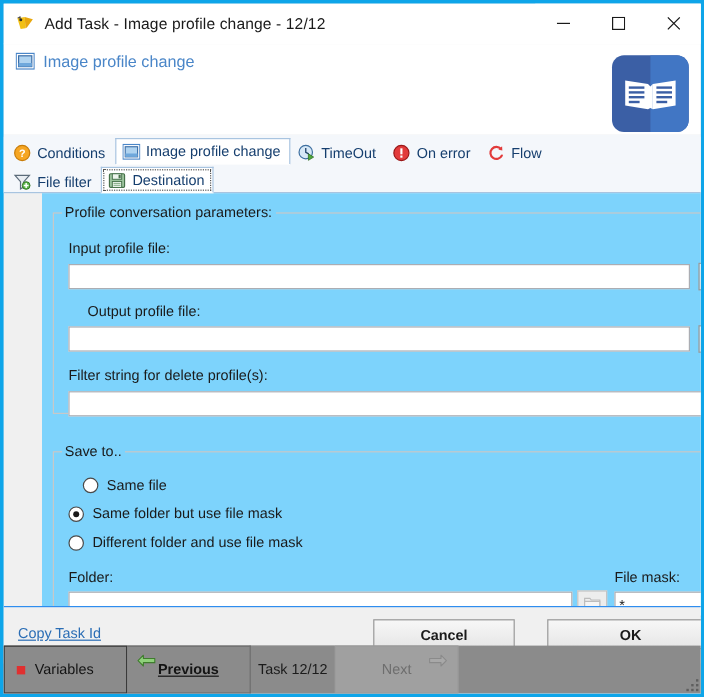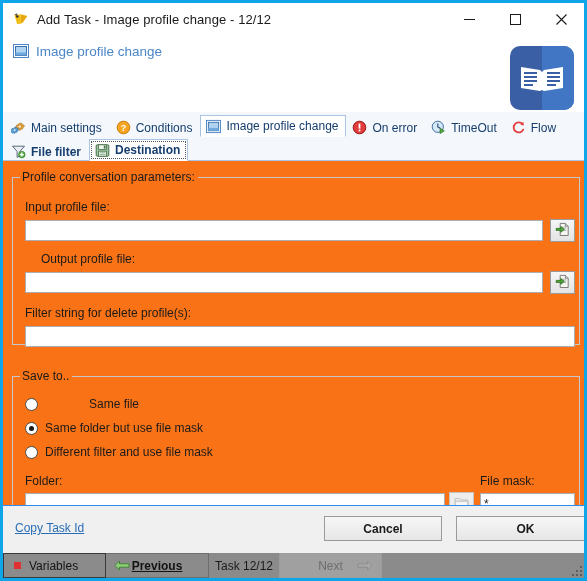--- a/index.html
+++ b/index.html
@@ -112,21 +112,21 @@
     border-bottom: 1px solid #A8C4E0;
     padding-top: 2px;
   }
   .tabrow {
     display: flex;
     align-items: flex-end;
     height: 22px;
     padding-left: 2px;
     position: relative;
   }
-  .tabrow.row2 { height: 24px; font-weight: bold; }
+  .tabrow.row2 { height: 24px; }
   .tab {
     display: flex;
     align-items: center;
     height: 20px;
     padding: 0 7px 0 5px;
     font-size: 12px;
     color: #153E6E;
     white-space: nowrap;
     background: transparent;
     border: 1px solid transparent;
@@ -153,24 +153,25 @@
     outline-offset: -3px;
   }
   .tabrow.row1 { background: #F4F7FB; }
   .tabrow.row2 {
     background: #F4F7FB;
     border-top: 0;
   }
 
   
   .content {
-    background: #f97316;
+    background: #7dd3fc;
     padding: 0;
     position: relative;
     height: 352px;
+    margin-left: 32px;
   }
 
   fieldset.group {
     position: absolute;
     border: 1px solid #C8C8C8;
     border-radius: 0;
     margin: 0;
     padding: 0;
     background: transparent;
   }
@@ -279,21 +280,21 @@
     color: #1a1a1a;
     display: flex;
     align-items: center;
     justify-content: center;
   }
 
   
   .statusbar {
     position: absolute;
     left: 0; right: 0; bottom: 0;
-    height: 25px;
+    height: 40px;
     background: #8B8B8B;
     display: flex;
     align-items: stretch;
     font-size: 12px;
   }
   .sb-btn {
     display: flex;
     align-items: center;
     box-sizing: border-box;
     background: #8B8B8B;
@@ -402,31 +403,20 @@
           <rect x="37" y="38" width="9" height="2"></rect>
         </g>
       </svg>
     </div>
   </div>
 
   <div class="tabstrip">
 
     <div class="tabrow row1">
 
-      <div class="tab">
-        <span class="tico">
-          <svg width="15" height="15" viewBox="0 0 15 15">
-            <path d="M9.5 3.2 l1.5 .3 .6 1.4 1.5 .2 .1 1.6 -1.3 .8 -.3 1.5 -1.5 .1 -.9 1.3 -1.4 -.7 -1.4 .6 -.8 -1.3 -1.5 -.2 -.1 -1.5 1.3 -.9 .3 -1.4 1.5 -.2 .9 -1.3z" fill="#E8A33D" stroke="#A9701C" stroke-width="0.6"></path>
-            <circle cx="8.7" cy="6.6" r="1.8" fill="#FBE3B4" stroke="#A9701C" stroke-width="0.6"></circle>
-            <path d="M4.2 7.2 l1.3 .2 .5 1.2 1.3 .2 .1 1.4 -1.1 .7 -.3 1.3 -1.3 .1 -.8 1.1 -1.2 -.6 -1.2 .5 -.7 -1.1 -1.3 -.2 -.1 -1.3 1.1 -.8 .3 -1.2 1.3 -.2z" fill="#5FA8DE" stroke="#2A6CA4" stroke-width="0.6"></path>
-            <circle cx="3.6" cy="10.1" r="1.5" fill="#D7ECFA" stroke="#2A6CA4" stroke-width="0.6"></circle>
-          </svg>
-        </span>
-        <span>Main settings</span>
-      </div>
 
       <div class="tab">
         <span class="tico">
           <svg width="15" height="15" viewBox="0 0 15 15">
             <circle cx="7.5" cy="7.5" r="6.3" fill="#F6A623" stroke="#C97D09" stroke-width="1"></circle>
             <text x="7.5" y="11" font-size="9" font-family="Liberation Sans, sans-serif" font-weight="bold" fill="#ffffff" text-anchor="middle">?</text>
           </svg>
         </span>
         <span>Conditions</span>
       </div>
@@ -438,38 +428,38 @@
             <rect x="2.5" y="3.5" width="11" height="9" fill="#AFD3F0" stroke="#3d6fa8" stroke-width="1"></rect>
             <rect x="2.5" y="9.5" width="11" height="3" fill="#6FA8DC"></rect>
           </svg>
         </span>
         <span>Image profile change</span>
       </div>
 
       <div class="tab">
         <span class="tico">
           <svg width="15" height="15" viewBox="0 0 15 15">
-            <circle cx="7.5" cy="7.5" r="6.3" fill="#E23B3B" stroke="#9B1818" stroke-width="1"></circle>
-            <rect x="6.6" y="3.6" width="1.8" height="5" fill="#ffffff"></rect>
-            <rect x="6.6" y="9.6" width="1.8" height="1.8" fill="#ffffff"></rect>
-          </svg>
-        </span>
-        <span>On error</span>
-      </div>
-
-      <div class="tab">
-        <span class="tico">
-          <svg width="15" height="15" viewBox="0 0 15 15">
             <circle cx="6.8" cy="6.8" r="5.6" fill="#D6E8F7" stroke="#3E6FA0" stroke-width="1"></circle>
             <path d="M6.8 3.4 L6.8 6.9 L9.3 8.2" stroke="#22456C" stroke-width="1.1" fill="none"></path>
             <path d="M8.5 8.5 h5.5 v5.5 h-5.5z" fill="#4FA83D" opacity="0"></path>
             <path d="M9 13.6 l4.4 -2.7 l-4.4 -2.7 z" fill="#4FA83D" stroke="#2A6A1E" stroke-width="0.6"></path>
           </svg>
         </span>
         <span>TimeOut</span>
+      </div>
+
+      <div class="tab">
+        <span class="tico">
+          <svg width="15" height="15" viewBox="0 0 15 15">
+            <circle cx="7.5" cy="7.5" r="6.3" fill="#E23B3B" stroke="#9B1818" stroke-width="1"></circle>
+            <rect x="6.6" y="3.6" width="1.8" height="5" fill="#ffffff"></rect>
+            <rect x="6.6" y="9.6" width="1.8" height="1.8" fill="#ffffff"></rect>
+          </svg>
+        </span>
+        <span>On error</span>
       </div>
 
       <div class="tab">
         <span class="tico">
           <svg width="15" height="15" viewBox="0 0 15 15">
             <path d="M11.5 4.2 A5 5 0 1 0 12.2 9.6" stroke="#E23B3B" stroke-width="1.8" fill="none" stroke-linecap="round"></path>
             <path d="M12.4 1.8 L12.6 5.4 L9.3 4.6 Z" fill="#E23B3B"></path>
           </svg>
         </span>
         <span>Flow</span>
@@ -538,33 +528,33 @@
         </span>
       </div>
 
       <div class="flabel" style="left:12px; top:122px;">Filter string for delete profile(s):</div>
       <input class="tbox" style="left: 12px; top: 142px; width: 550px;" type="text" value="">
     </fieldset>
 
     <fieldset class="group grp-saveto">
       <legend>Save to..</legend>
 
-      <div class="radiorow" style="left:12px; top:14px;gap:44px;">
+      <div class="radiorow" style="left:24px; top:14px;">
         <span class="radio"></span>
         <span>Same file</span>
       </div>
 
       <div class="radiorow" style="left:12px; top:38px;">
         <span class="radio checked"></span>
         <span>Same folder but use file mask</span>
       </div>
 
       <div class="radiorow" style="left:12px; top:62px;">
         <span class="radio"></span>
-        <span>Different filter and use file mask</span>
+        <span>Different folder and use file mask</span>
       </div>
 
       <div class="flabel" style="left:12px; top:91px;">Folder:</div>
       <input class="tbox" style="left: 12px; top: 110px; width: 420px;" type="text" value="">
       <div class="browsebtn disabled" style="left:436px; top:109px;">
         <span>
           <svg width="15" height="15" viewBox="0 0 15 15">
             <path d="M1.2 3.6 h4.4 l1.1 1.4 h7.1 v7.2 h-12.6 z" fill="#EFEFEF" stroke="#BDBDBD" stroke-width="1"></path>
             <path d="M1.2 6.2 h12.6 v6 h-12.6 z" fill="#F6F6F6" stroke="#BDBDBD" stroke-width="1"></path>
           </svg>
@@ -572,21 +562,21 @@
       </div>
 
       <div class="flabel" style="left:467px; top:91px;">File mask:</div>
       <input class="tbox" style="left: 467px; top: 110px; width: 95px;" type="text" value="*">
     </fieldset>
 
   </div>
 
   <div class="footer">
     <span class="copylink">Copy Task Id</span>
-    <div class="dlgbtn" style="left:321px; width:118px;">Cancel</div>
+    <div class="dlgbtn" style="left:308px; width:118px;">Cancel</div>
     <div class="dlgbtn" style="left:453px; width:139px;">OK</div>
   </div>
 
   <div class="statusbar">
     <div class="sb-btn sb-variables">
       <span class="sb-dot"></span>
       <span>Variables</span>
     </div>
     <div class="sb-btn sb-prev">
       <span style="position:absolute;left:8px;top:6px;">

